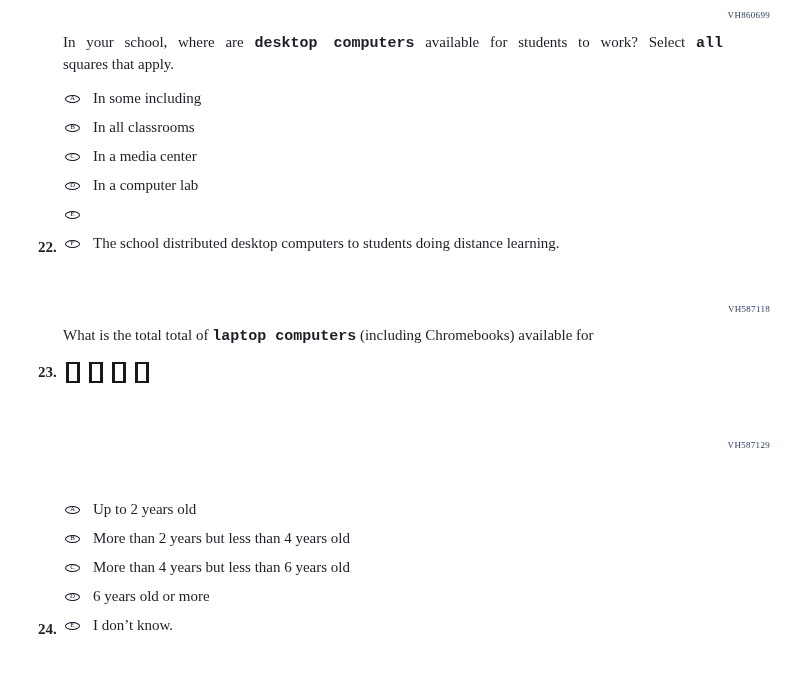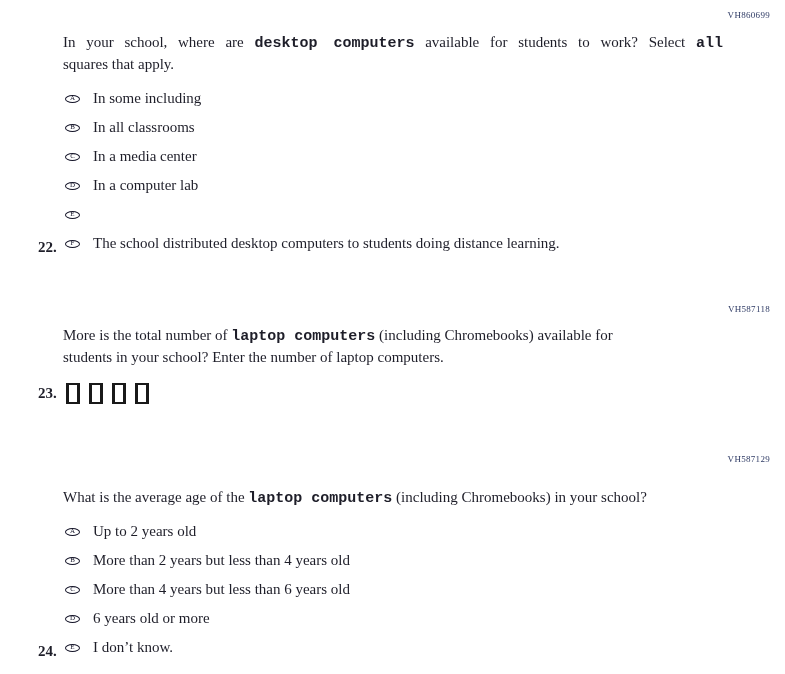--- a/index.html
+++ b/index.html
@@ -134,38 +134,36 @@
         </div>
       </div>
     </div>
   </div>
 
   <div class="qcode" style="top:304px">VH587118</div>
 
   <div class="question" style="top:325px">
     <div class="qnum">23.</div>
     <div class="qbody">
-      <div><span>More is the total number of </span><b>laptop computers</b><span> (including Chromebooks) available for</span></div>
-      <div>students in your school? Enter the number of laptop computers.</div>
+      <div><span>What is the total total of </span><b>laptop computers</b><span> (including Chromebooks) available for</span></div>
 
       <div class="boxes">
         <div class="dbox"></div>
         <div class="dbox"></div>
         <div class="dbox"></div>
         <div class="dbox"></div>
       </div>
     </div>
   </div>
 
-  <div class="qcode" style="top:454px">VH587129</div>
+  <div class="qcode" style="top:440px">VH587129</div>
 
   <div class="question" style="top:487px">
     <div class="qnum">24.</div>
     <div class="qbody">
-      <div><span>What is the average age of the </span><b>laptop computers</b><span> (including Chromebooks) in your school?</span></div>
 
       <div class="options tight">
         <div class="opt">
           <span class="bubble">
               <span class="blet">A</span>
             </span>
           <span class="opt-label">Up to 2 years old</span>
         </div>
         <div class="opt">
           <span class="bubble">

